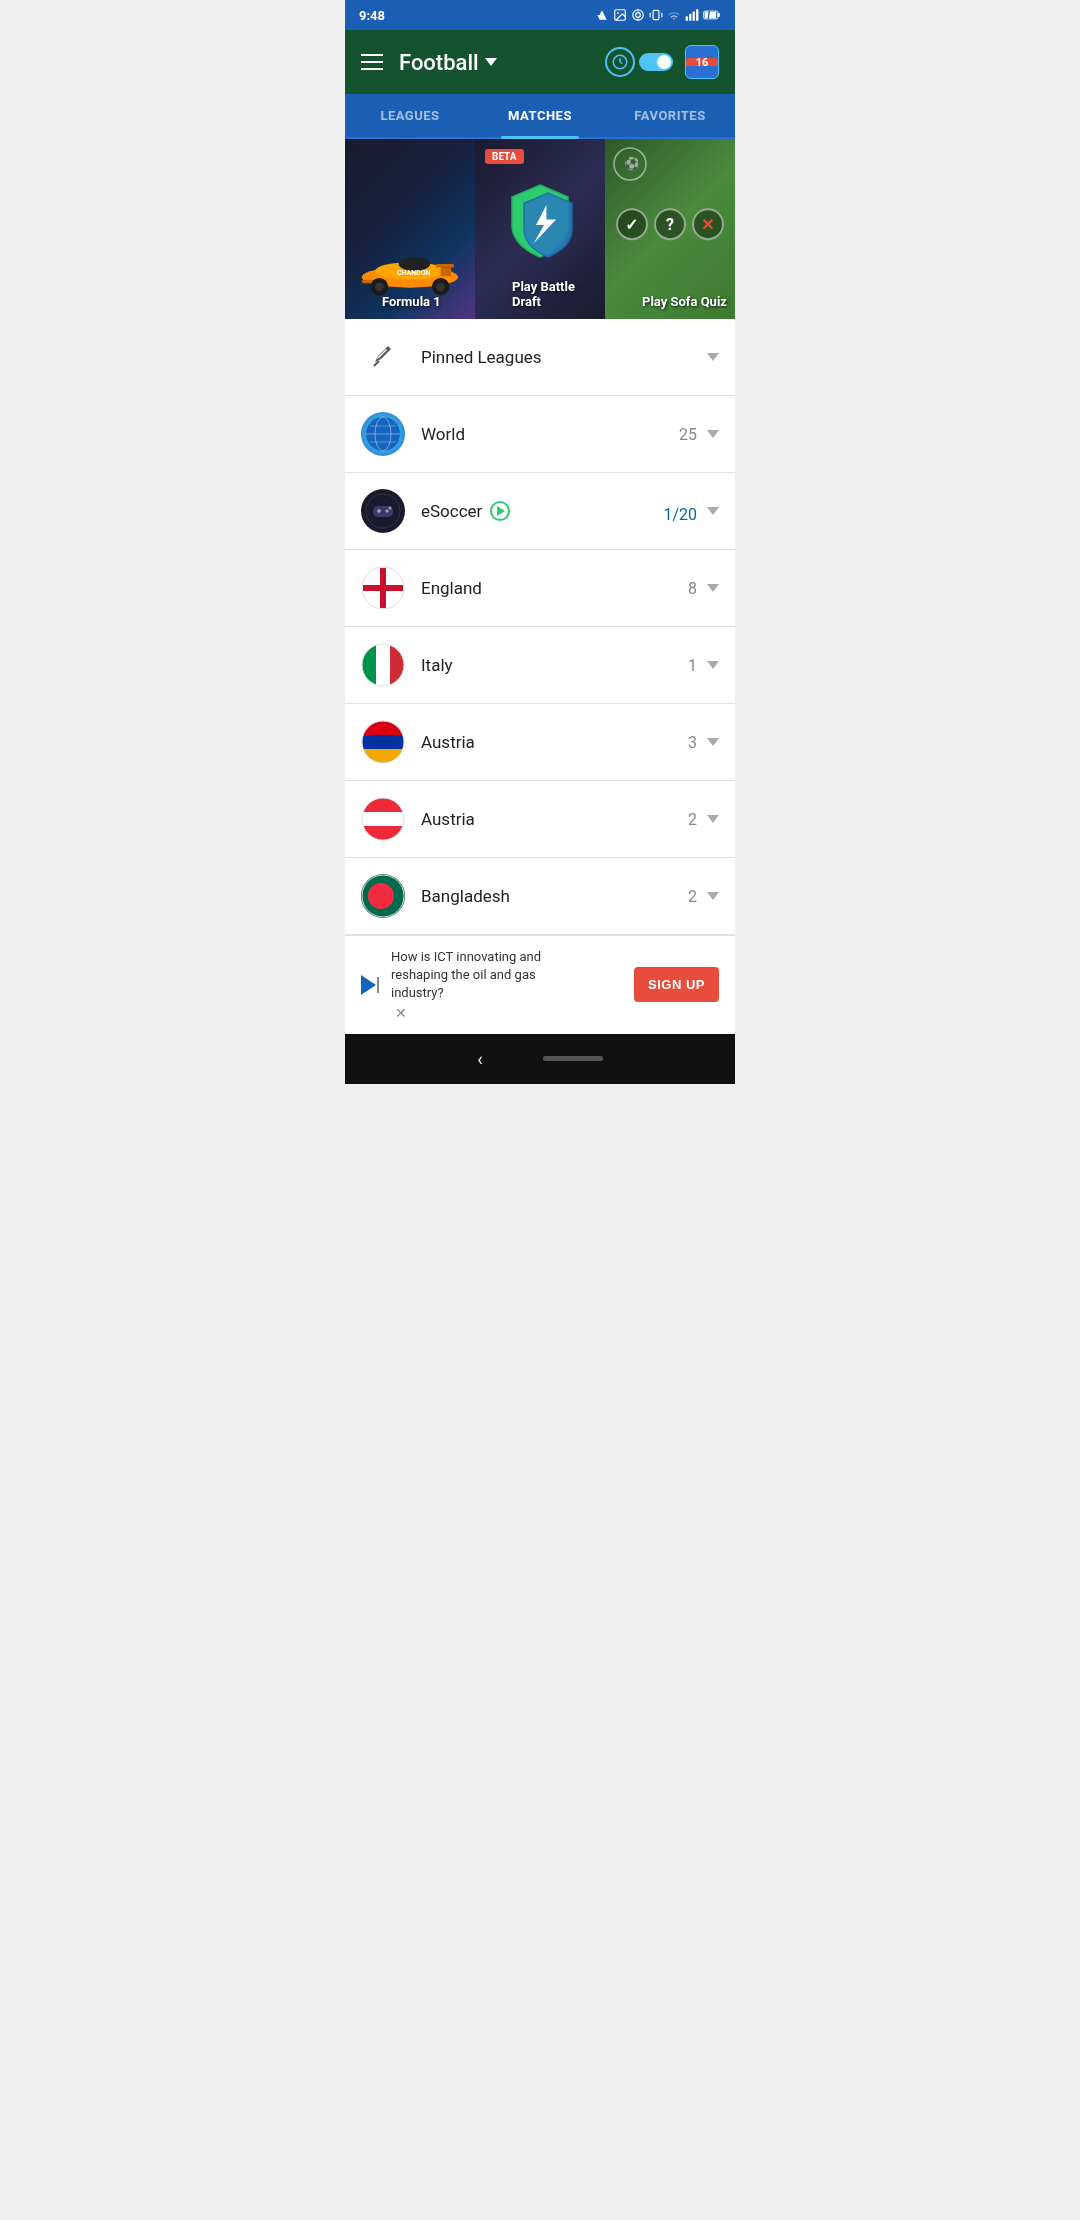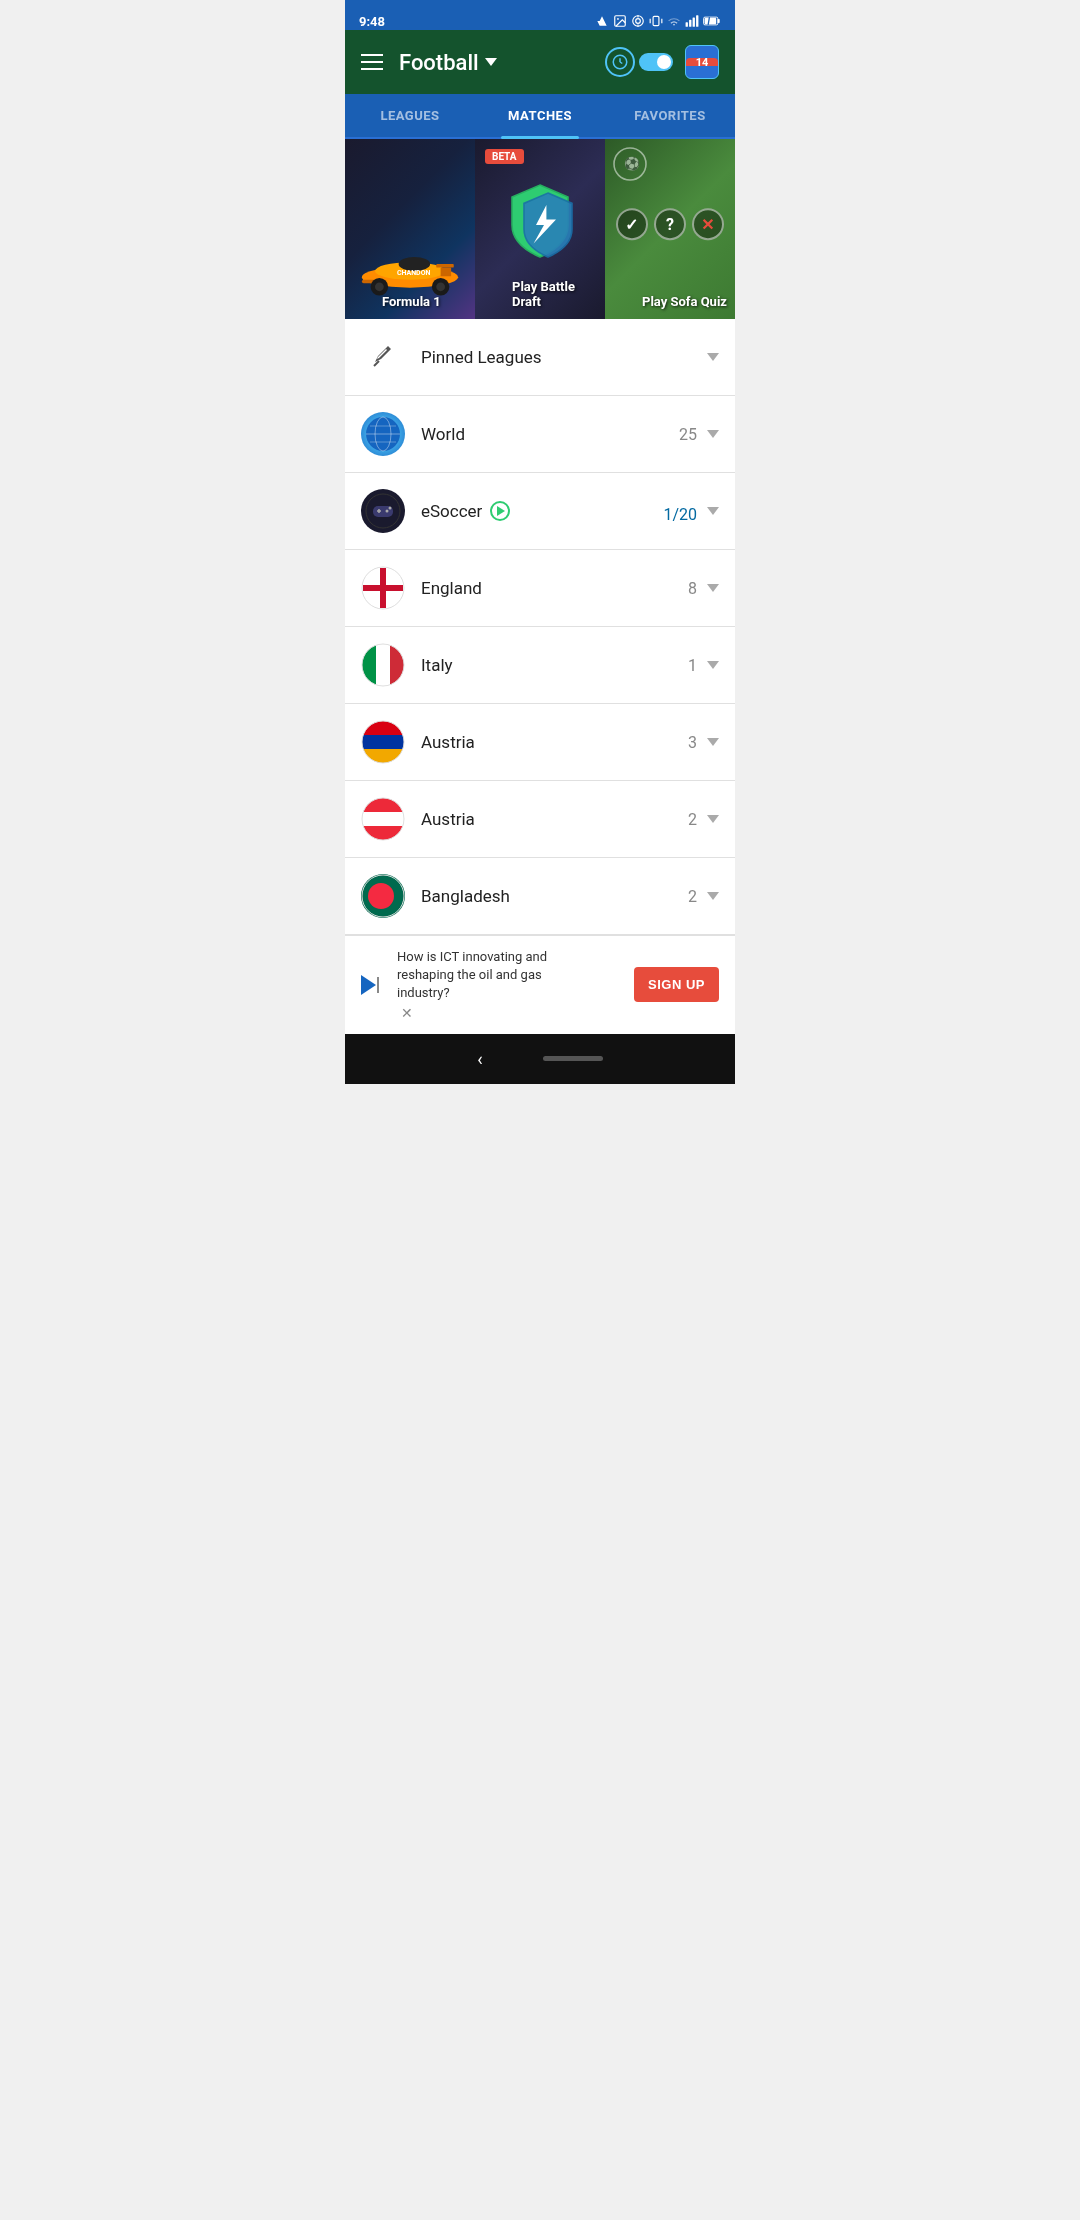--- a/index.html
+++ b/index.html
@@ -11,21 +11,21 @@
       background: #f0f0f0;
       overflow-x: hidden;
       margin: 0 auto;
     }
 
     
     .status-bar {
       background: #1a5fb4;
       color: white;
       display: flex;
-      align-items: flex-start;
+      align-items: center;
       justify-content: space-between;
       padding: 14px 14px;
       height: 30px;
     }
     .status-time {
       font-size: 13px;
       font-weight: bold;
     }
     .status-icons {
       display: flex;
@@ -361,21 +361,21 @@
       overflow: hidden;
     }
 
     
     .ad-banner {
       background: white;
       display: flex;
       align-items: center;
       padding: 12px 16px;
       border-top: 1px solid #e0e0e0;
-      gap: 16px;
+      gap: 10px;
     }
     .ad-play-icon {
       width: 20px;
       height: 20px;
       flex-shrink: 0;
     }
     .ad-text {
       flex: 1;
       font-size: 13px;
       color: #333;
@@ -492,21 +492,21 @@
           <line x1="12" y1="7" x2="12" y2="12"></line>
           <line x1="12" y1="12" x2="15" y2="14"></line>
         </svg>
       </div>
       <div class="toggle-switch">
         <div class="toggle-knob"></div>
       </div>
     </div>
     <div class="calendar-icon">
       <div class="calendar-top">
-        <span class="calendar-num">14</span>
+        <span class="calendar-num">16</span>
       </div>
     </div>
   </div>
 </div>
 
 <div class="tabs">
   <div class="tab">
     <span>LEAGUES</span>
   </div>
   <div class="tab active">

